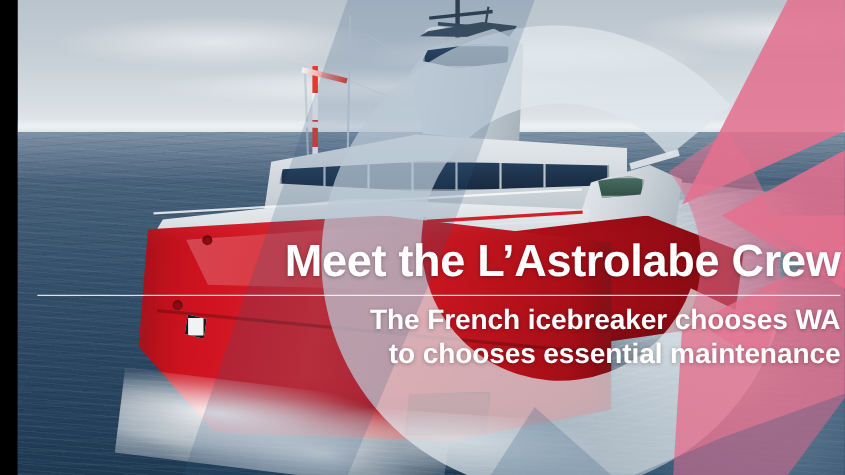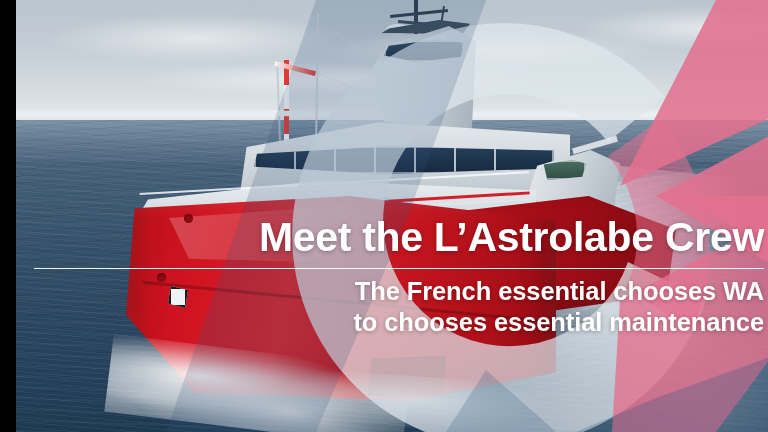--- a/index.html
+++ b/index.html
@@ -425,17 +425,17 @@
           <path d="M 430 432 L 540 432 L 470 370 Z" fill="#2b5680" opacity="0.22"></path>
         </g>
 
       </g>
     </svg>
   </div>
 
   <div class="text-block">
     <h1 class="headline">Meet the L’Astrolabe Crew</h1>
     <div class="rule"></div>
-    <p class="subline">The French essential chooses WA</p>
+    <p class="subline">The French icebreaker chooses WA</p>
     <p class="subline">to chooses essential maintenance</p>
   </div>
 
 </div>
 
 </body></html>

